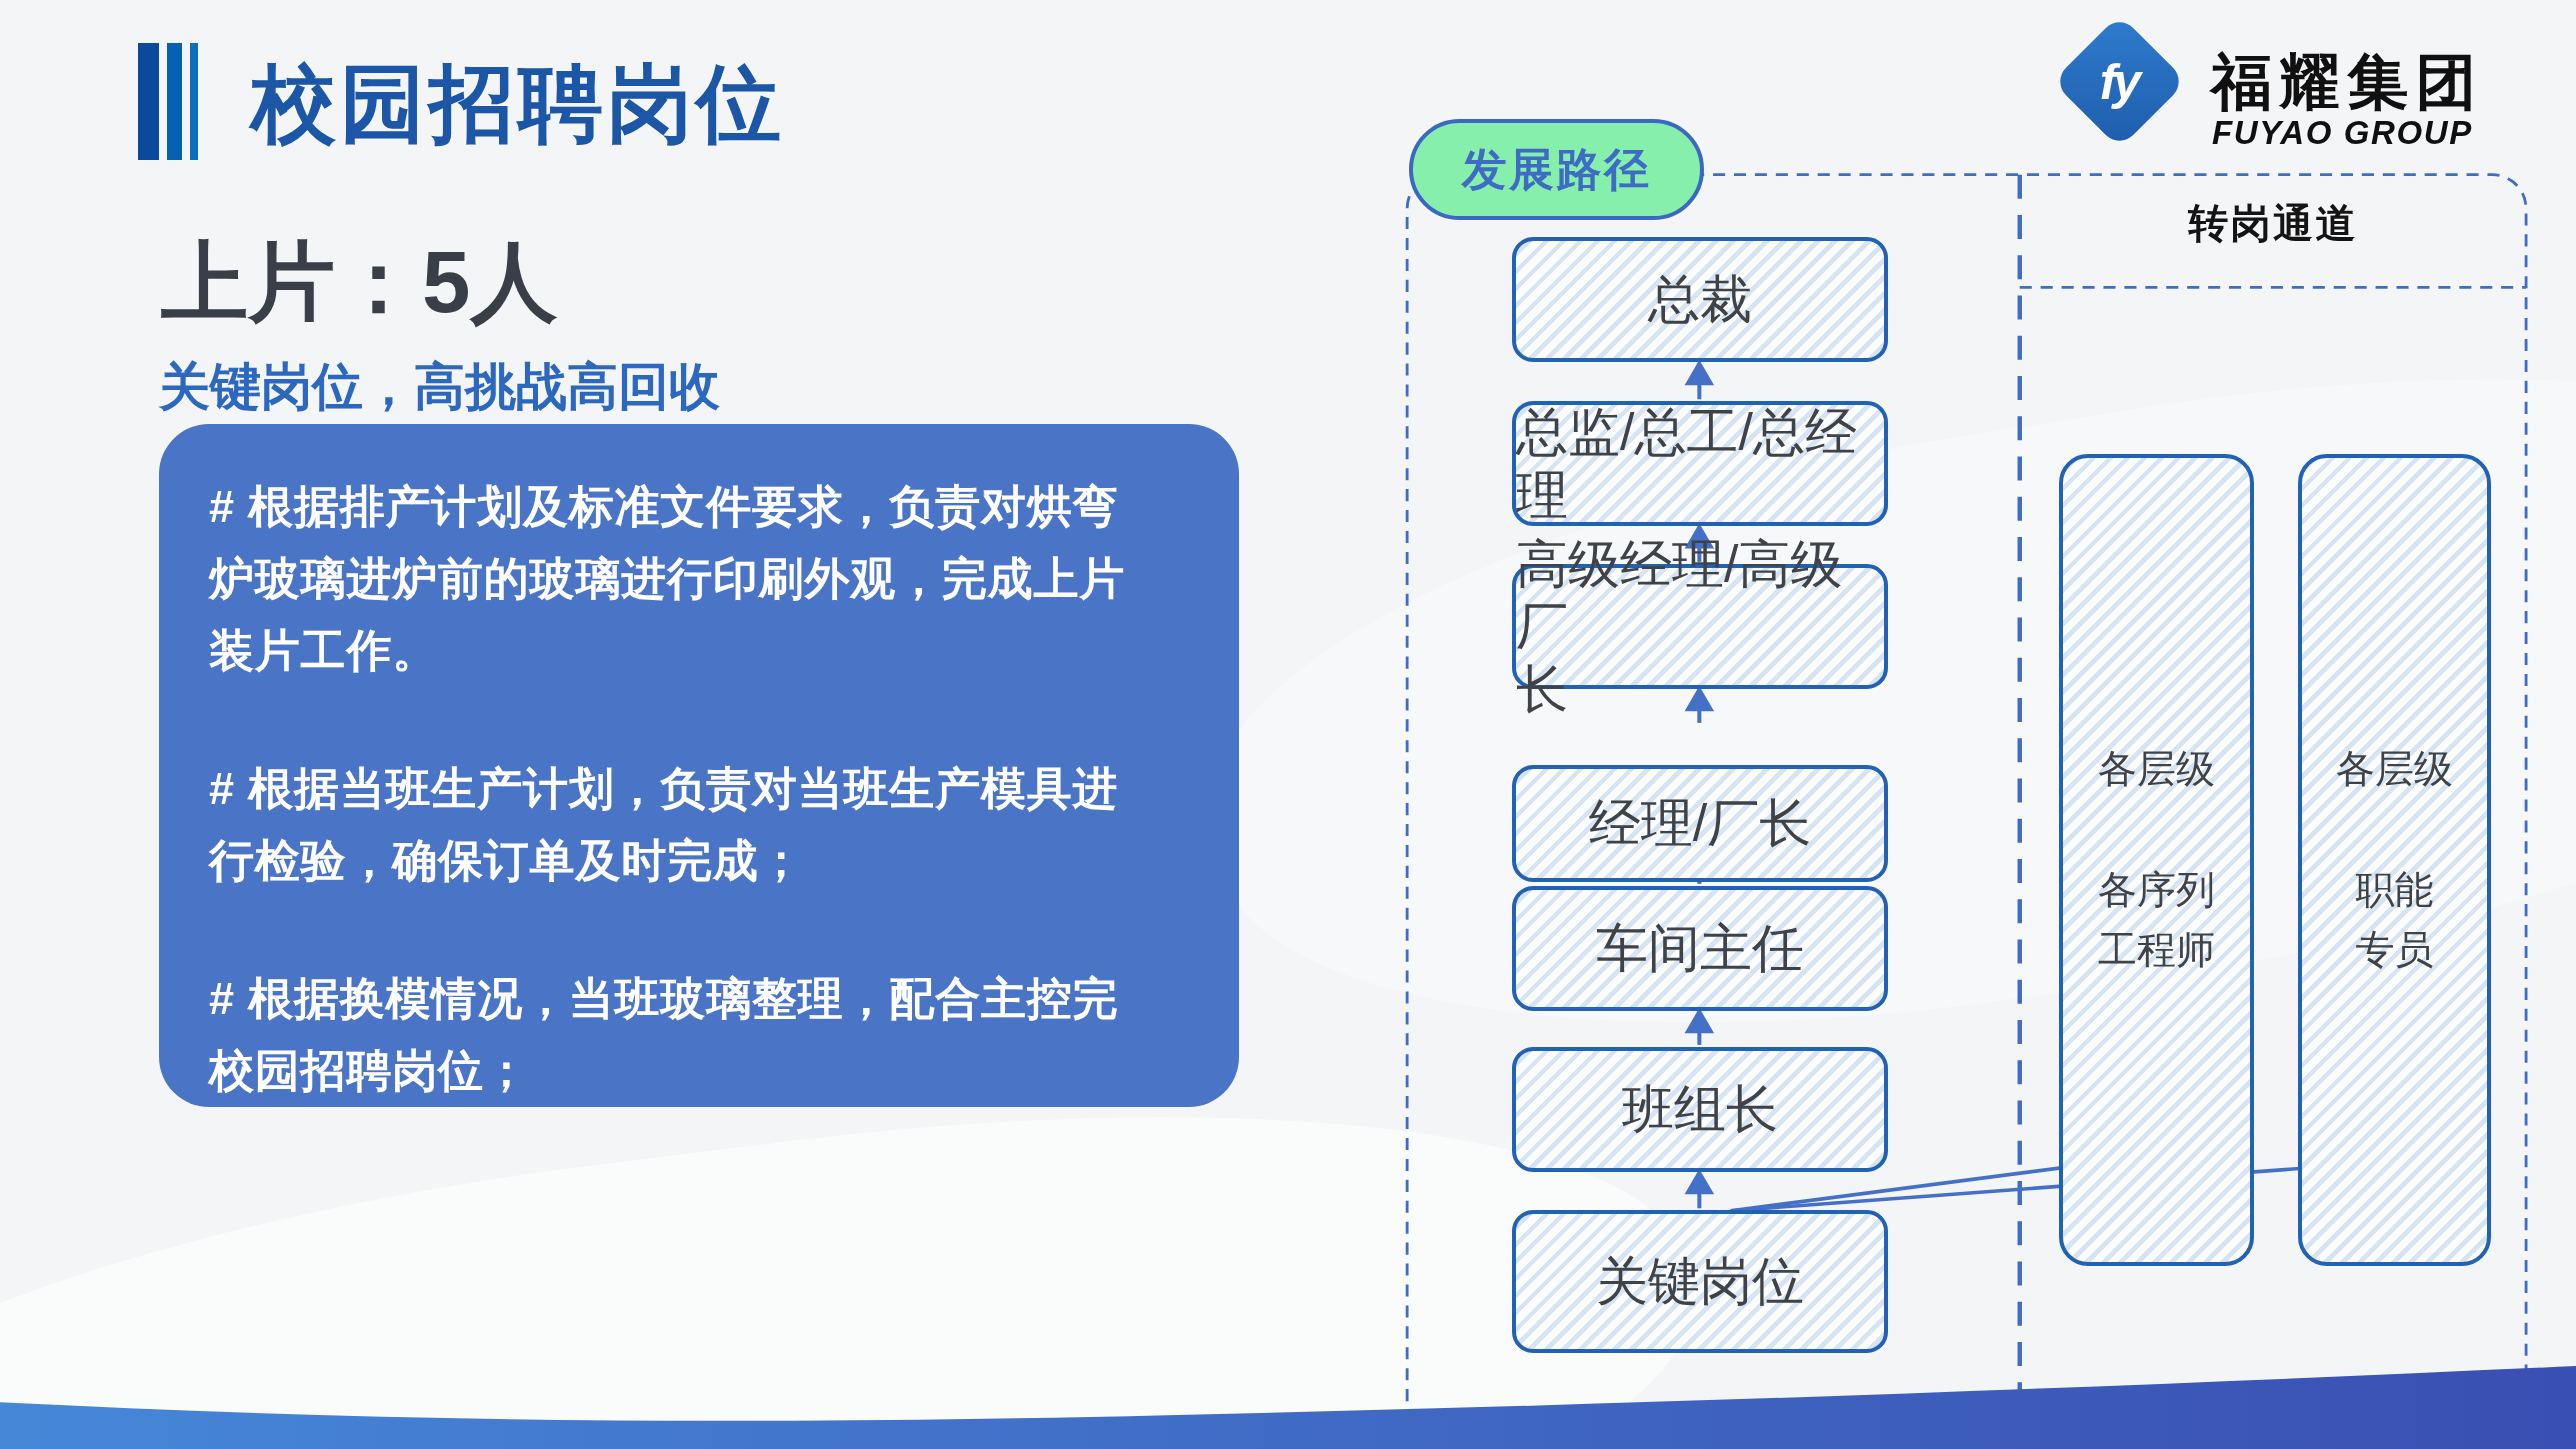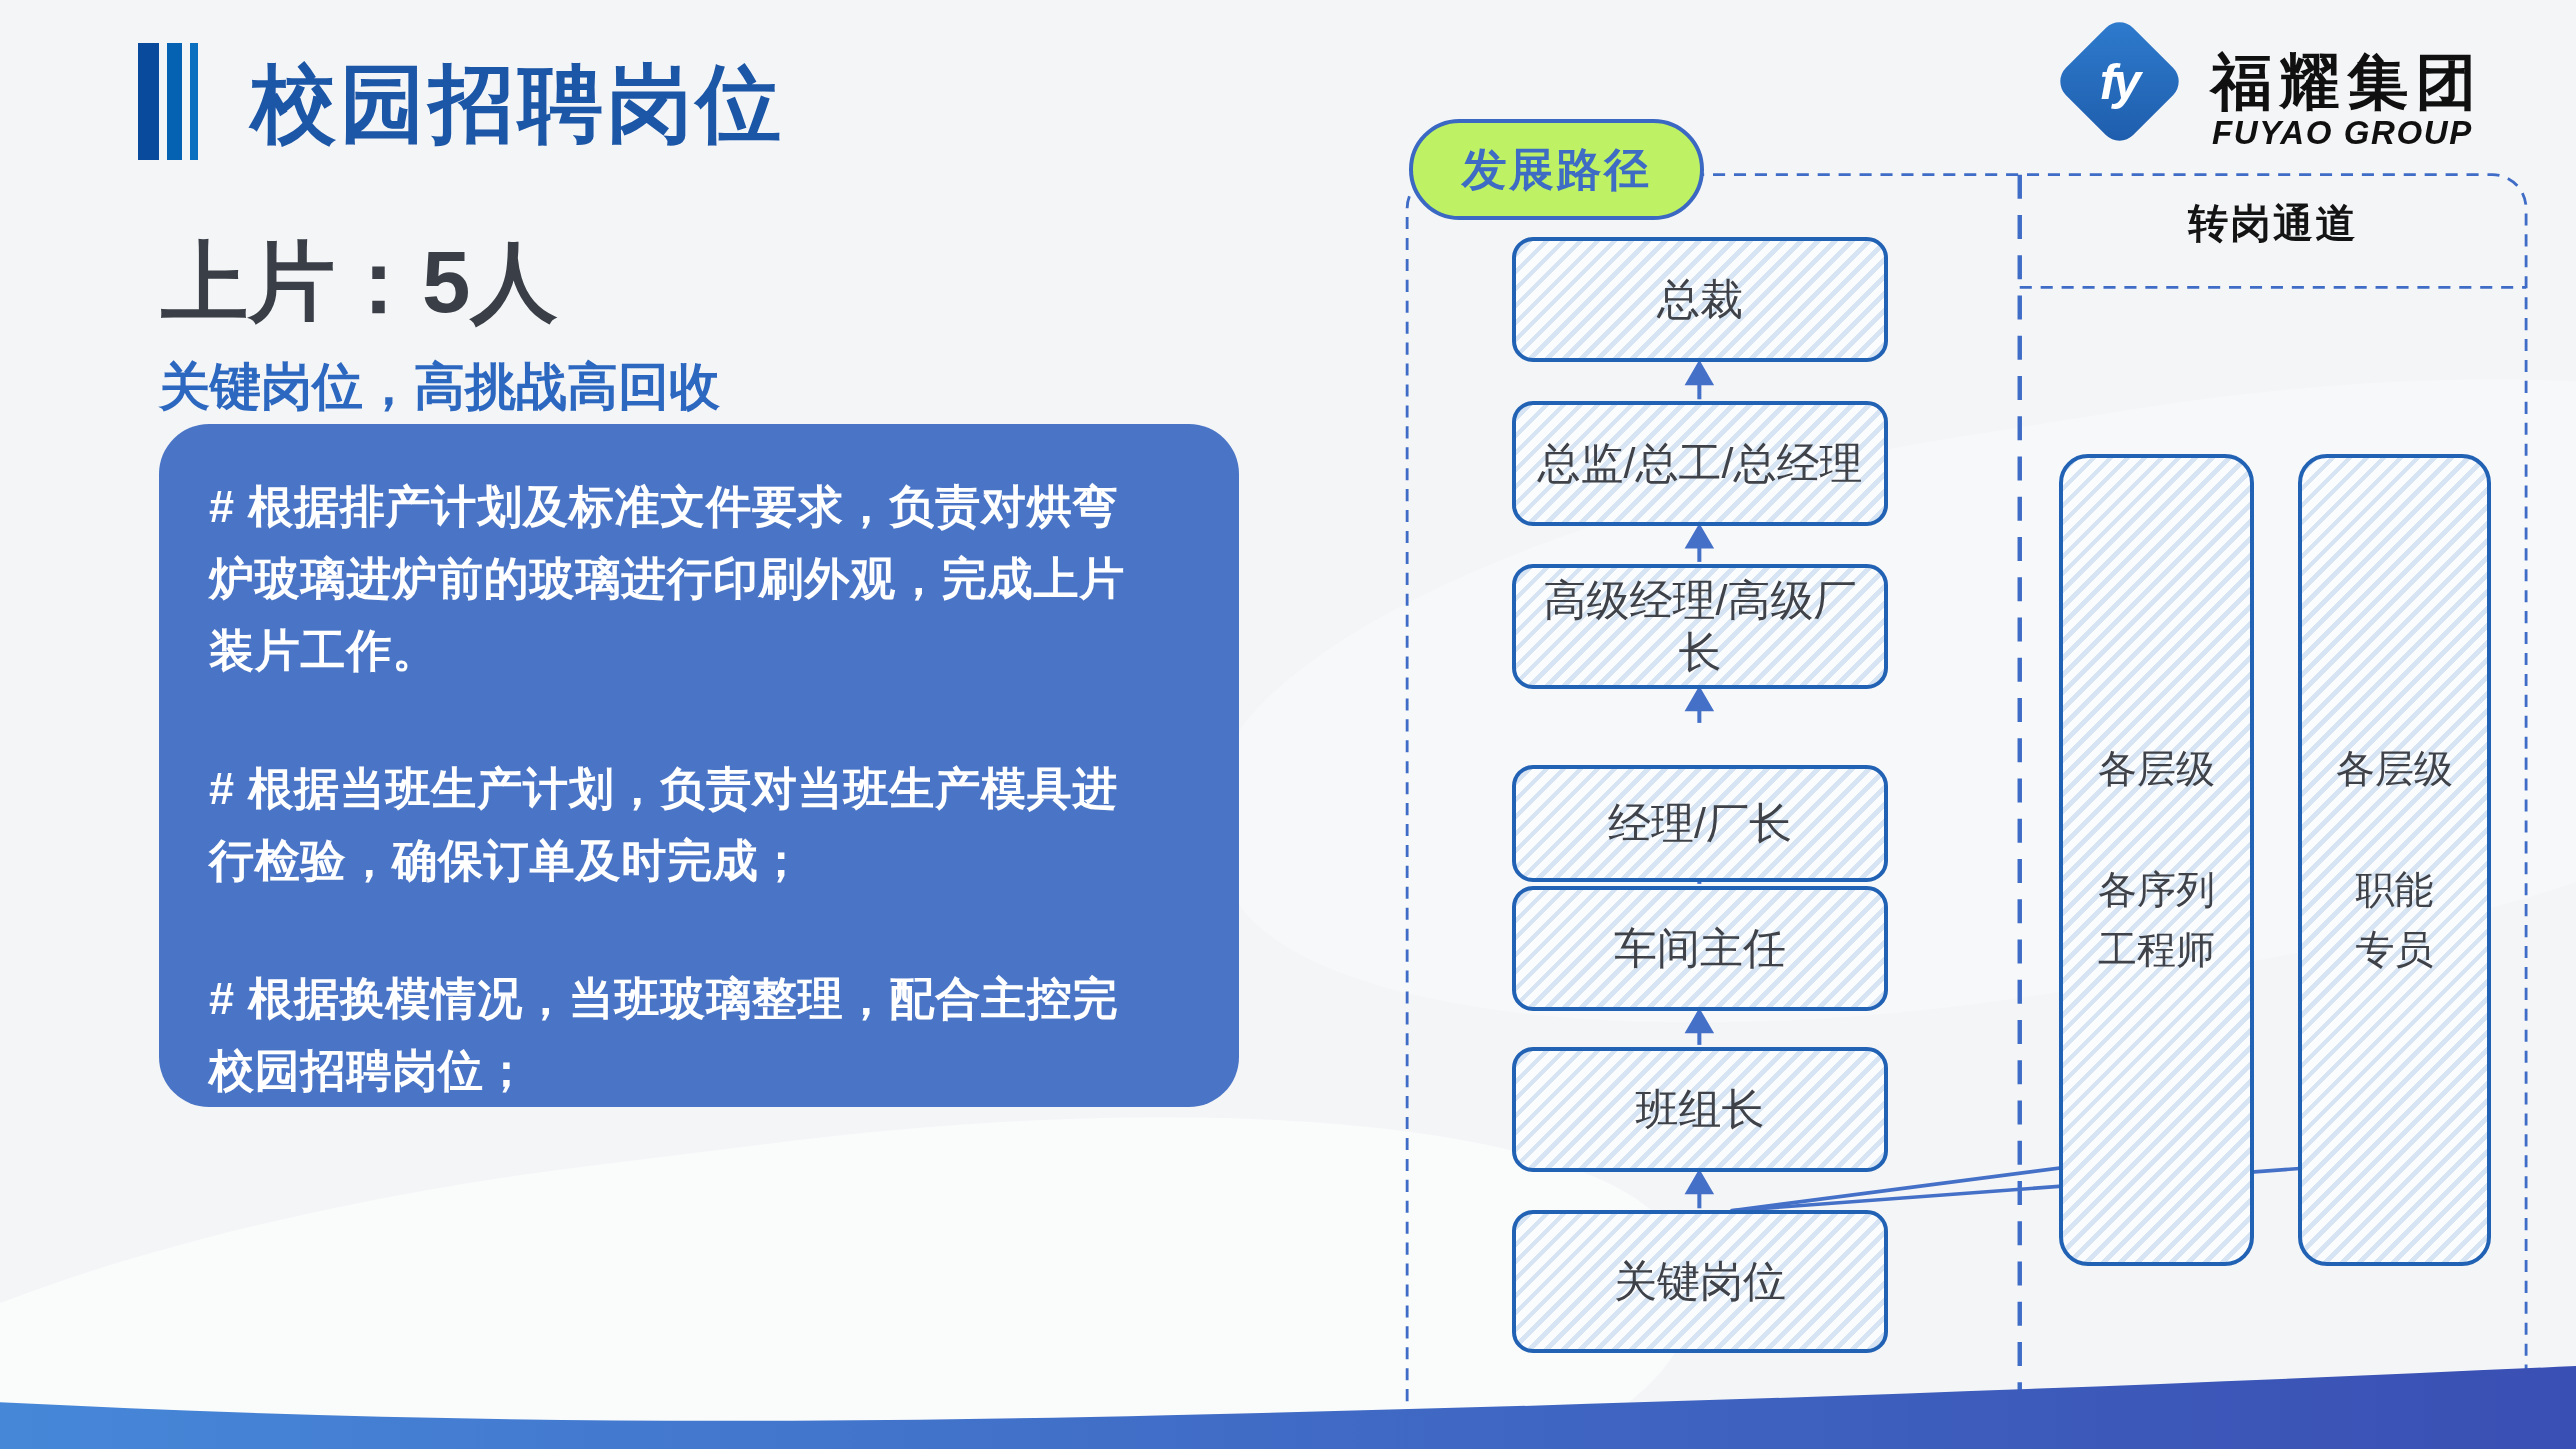--- a/index.html
+++ b/index.html
@@ -49,34 +49,34 @@
     color:#ffffff;
   }
   .duty-item{
     font-size:45px;font-weight:700;line-height:72px;
     white-space:pre-line;margin:0 0 66px 0;letter-spacing:0.8px;
   }
 
   
   .path-pill{
     position:absolute;left:1409px;top:119px;width:295px;height:101px;
-    background:#bef264;border:4.8px solid #3a68c2;border-radius:55px;
+    background:#86efac;border:4.8px solid #3a68c2;border-radius:55px;
     box-sizing:border-box;display:flex;align-items:center;justify-content:center;
     font-size:45px;font-weight:800;color:#3e6cc4;letter-spacing:2.4px;z-index:3;
   }
   .hatch{
     background:
       repeating-linear-gradient(135deg,rgba(255,255,255,0) 0 7.2px,#d7e4f3 7.2px 12px),
       #fbfcfe;
   }
   .step{
     position:absolute;left:1512px;width:376px;
     border:4.8px solid #2162b4;border-radius:21px;box-sizing:border-box;
-    display:flex;align-items:center;justify-content:center;text-align:center;
-    font-size:43px;color:#3f4349;font-weight:500;line-height:1.2;
+    display:flex;align-items:center;justify-content:center;text-align:left;
+    font-size:52px;color:#3f4349;font-weight:500;line-height:1.2;
     white-space:pre-line;z-index:2;
   }
   .transfer-title{
     position:absolute;left:2020px;top:196px;width:506px;text-align:center;
     font-size:40px;font-weight:600;color:#141414;letter-spacing:2.4px;z-index:2;
   }
   .channel{
     position:absolute;top:454px;height:812px;
     border:4.8px solid #2162b4;border-radius:29px;box-sizing:border-box;
     display:flex;align-items:center;justify-content:center;text-align:center;

